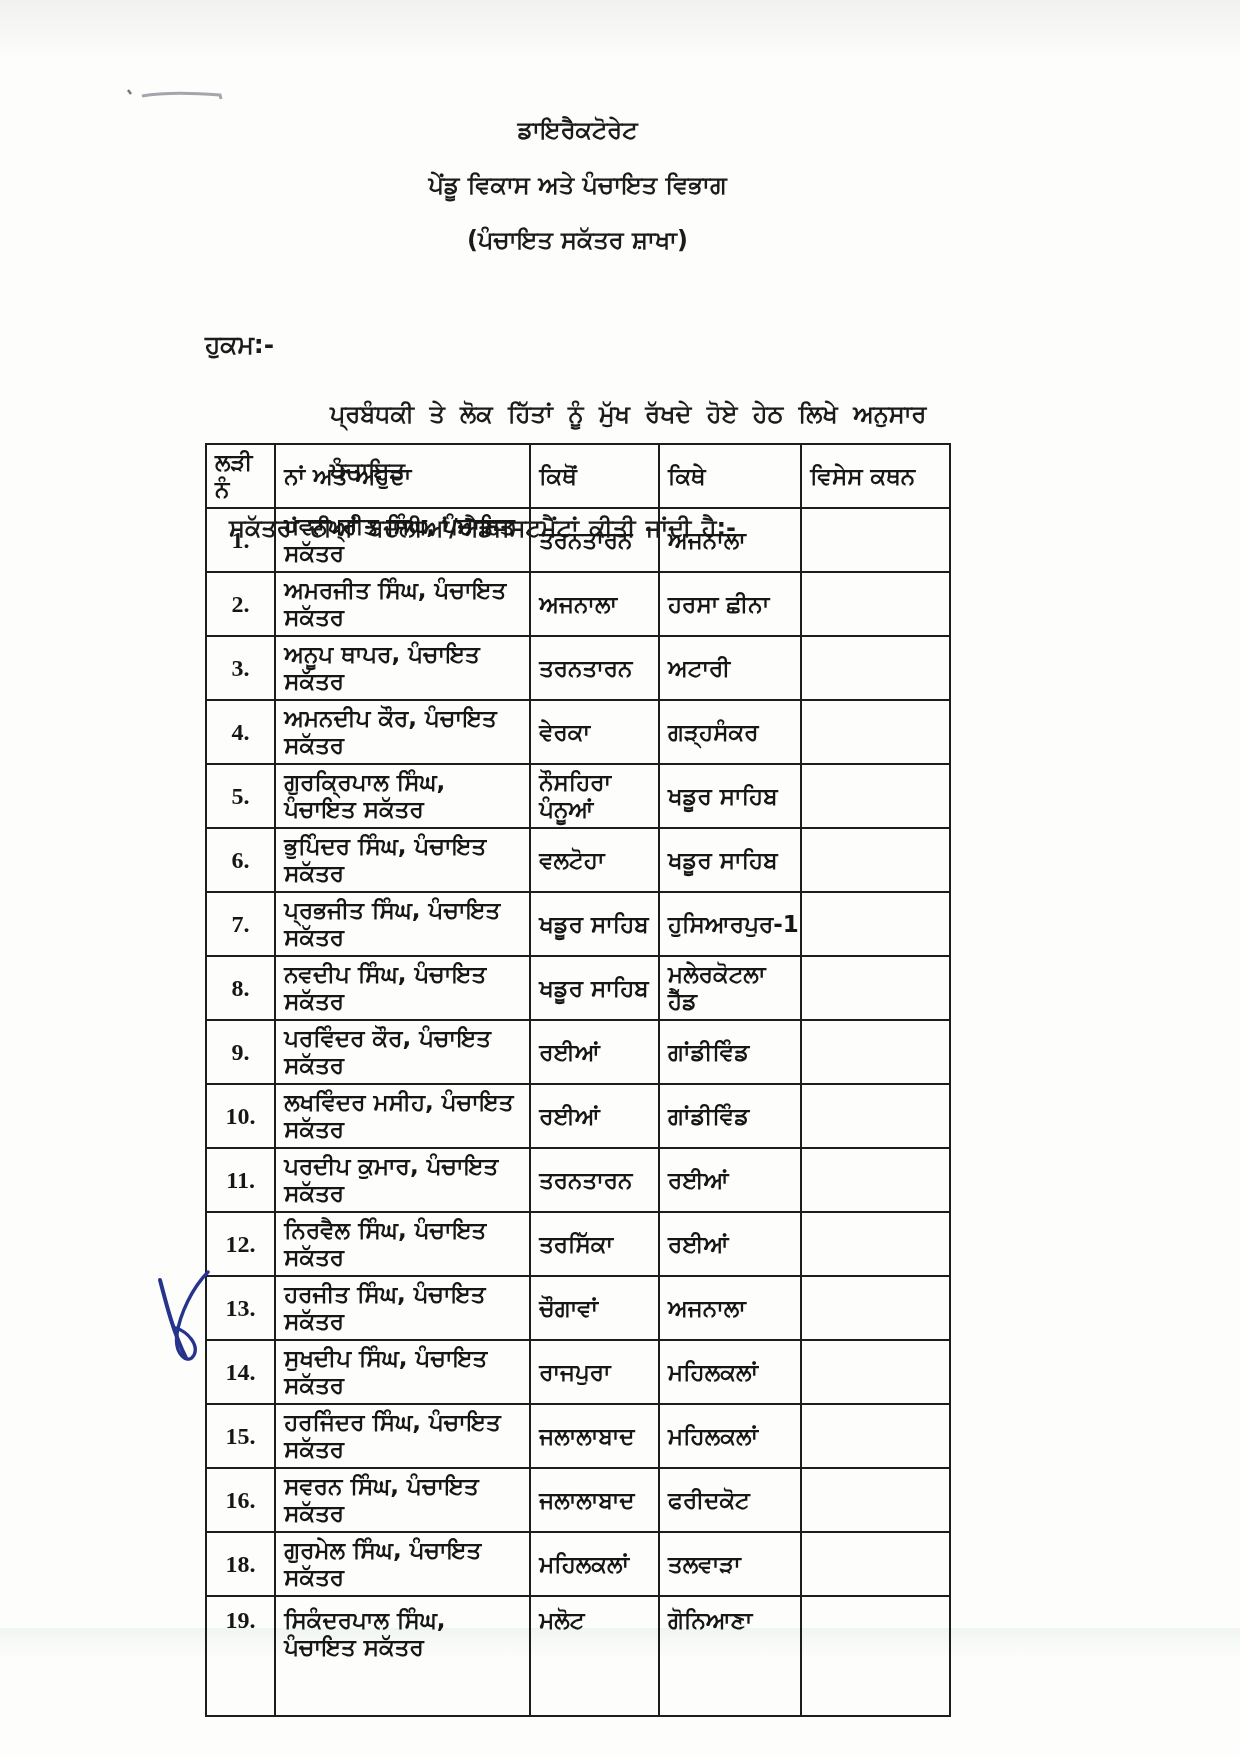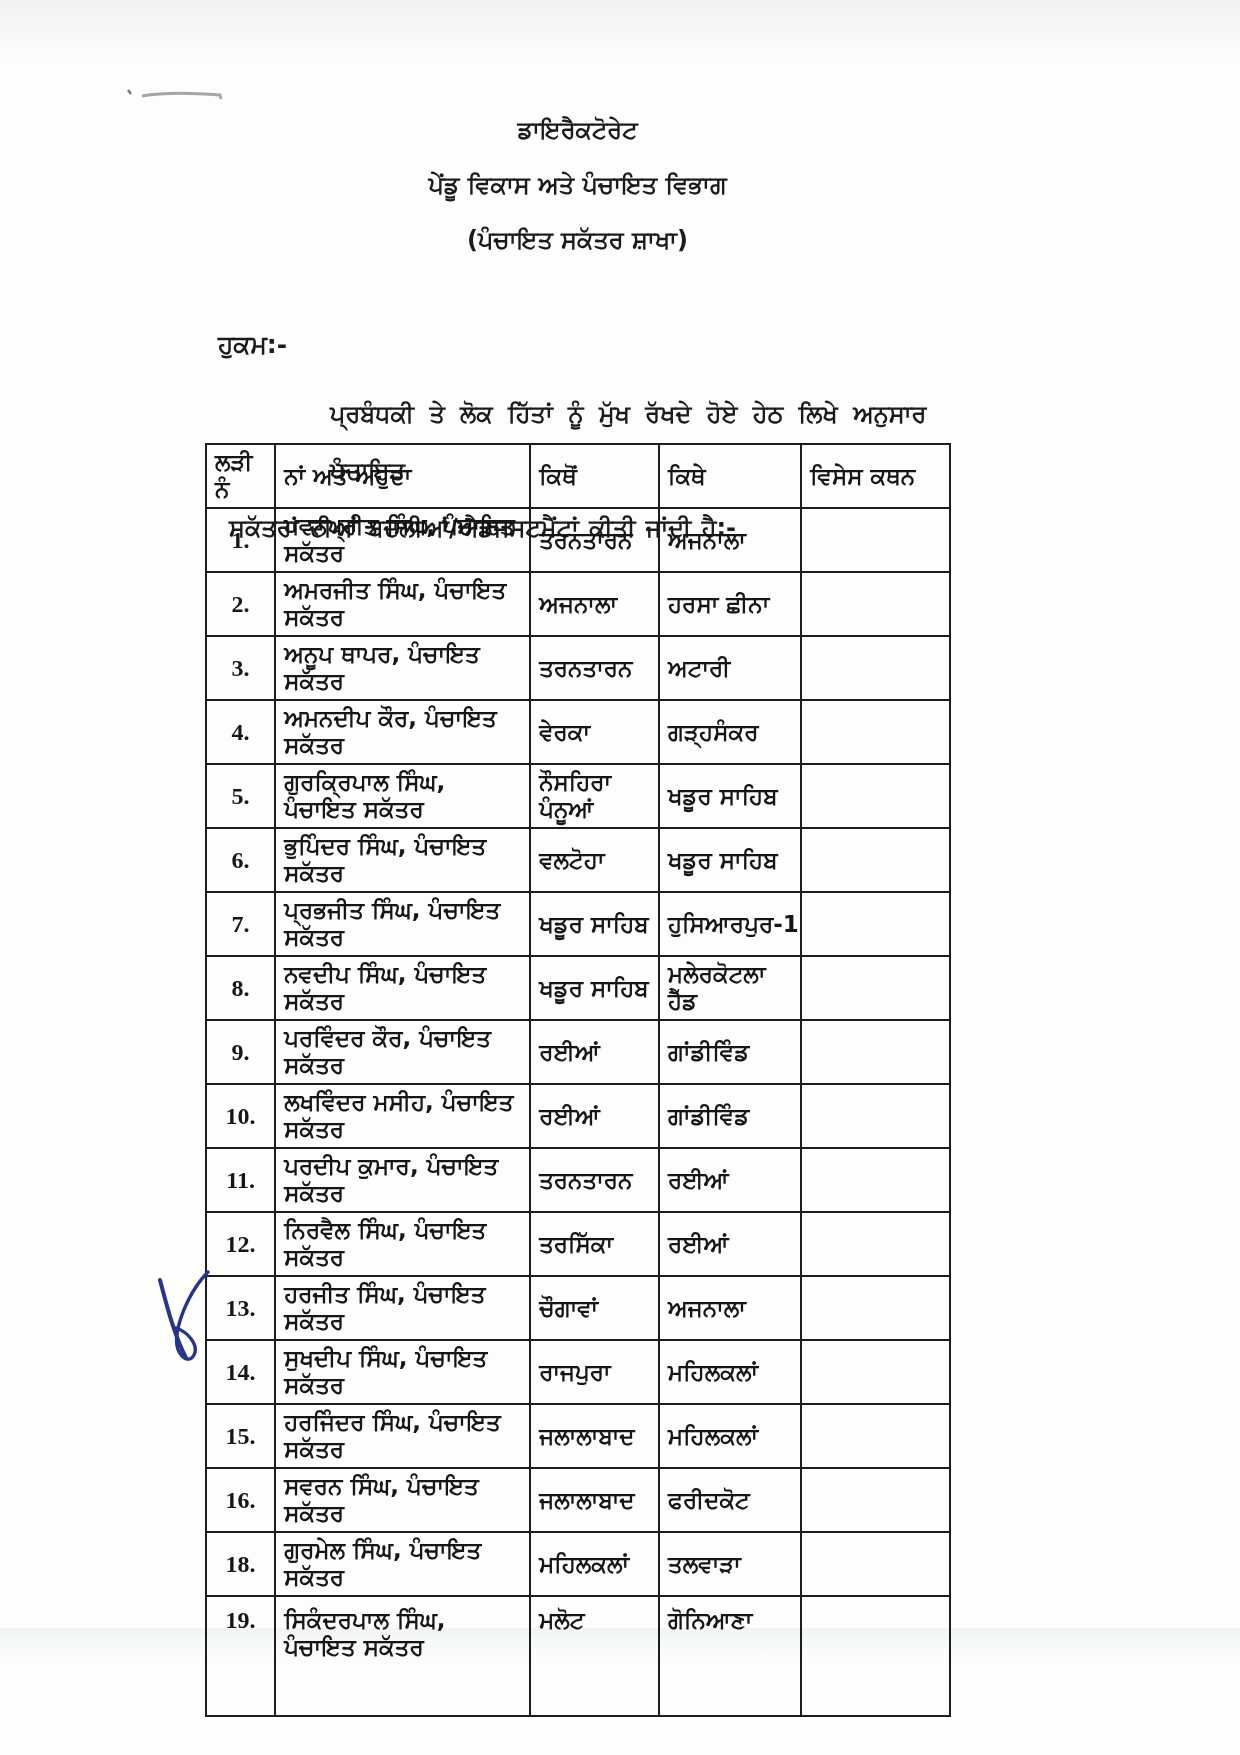--- a/index.html
+++ b/index.html
@@ -16,21 +16,21 @@
   .scan-shade-top{position:absolute;left:0;top:0;width:100%;height:60px;
     background:linear-gradient(180deg,rgba(205,205,200,0.25),rgba(255,255,255,0));}
   .scan-band-bottom{position:absolute;left:0;top:1628px;width:100%;height:30px;
     background:linear-gradient(180deg,rgba(187,213,196,0.18),rgba(255,255,255,0));}
 
   .doc-header{
     position:absolute;left:205px;top:103px;width:745px;
     text-align:center;font-size:24px;font-weight:600;line-height:55px;
   }
   .order-label{
-    position:absolute;left:218px;top:330px;
+    position:absolute;left:205px;top:330px;
     font-size:25px;font-weight:600;
   }
   .intro{
     position:absolute;left:205px;top:386px;width:760px;
     font-size:24px;font-weight:600;line-height:57px;
   }
   .intro .line1{padding-left:125px;word-spacing:7px;}
   .intro .line2{word-spacing:2px;padding-left:24px;}
 
   table.transfer{

